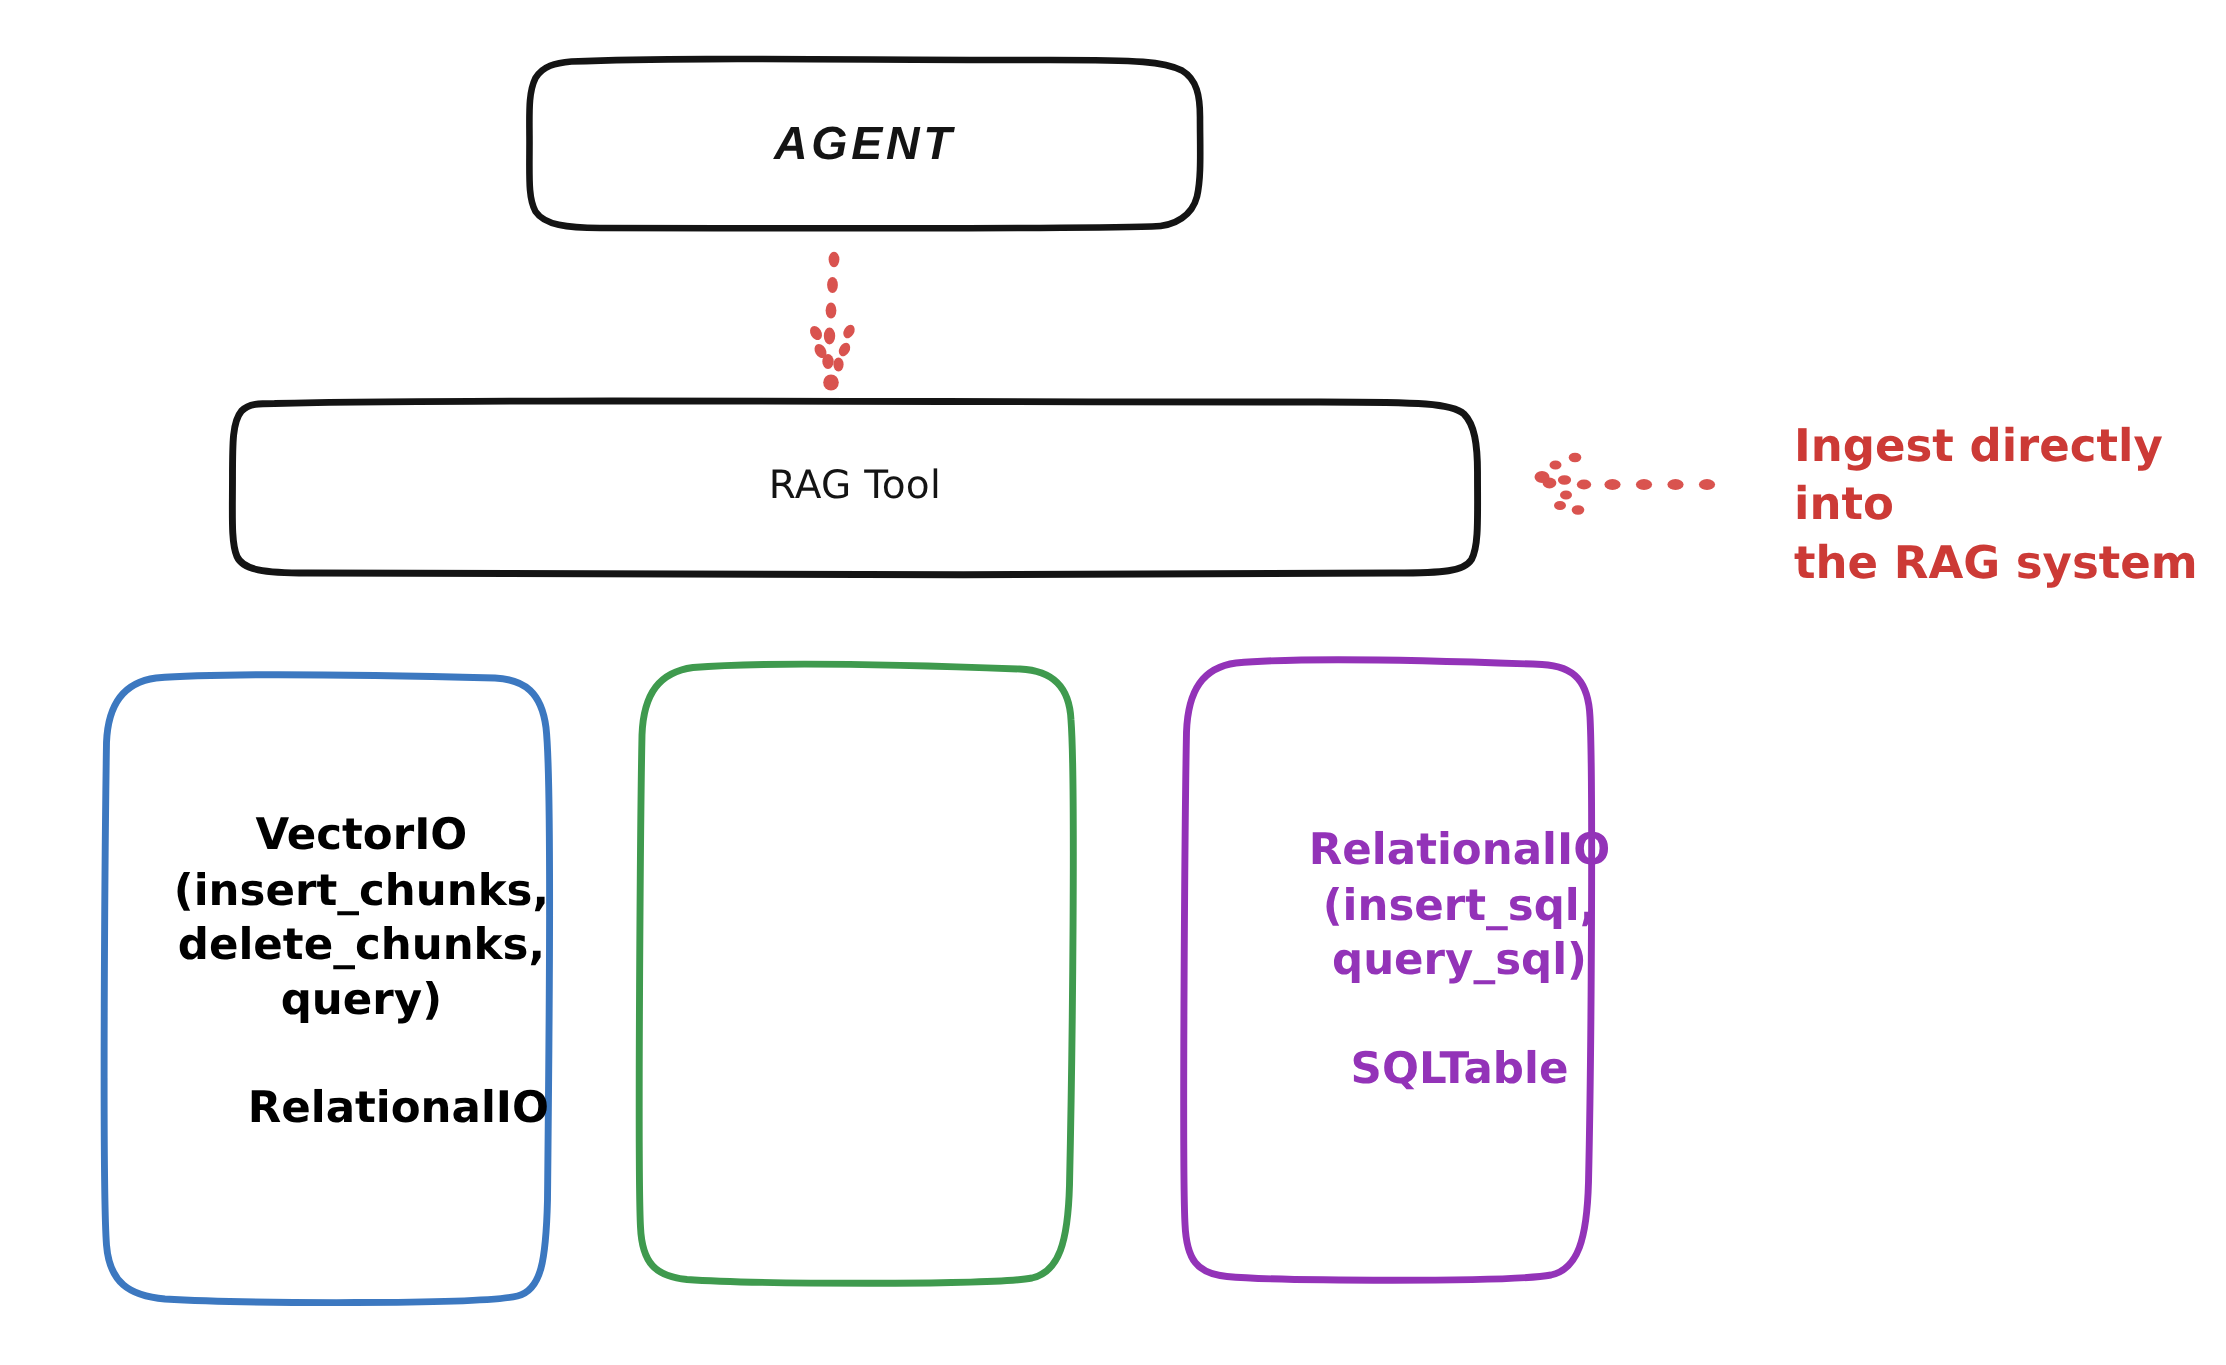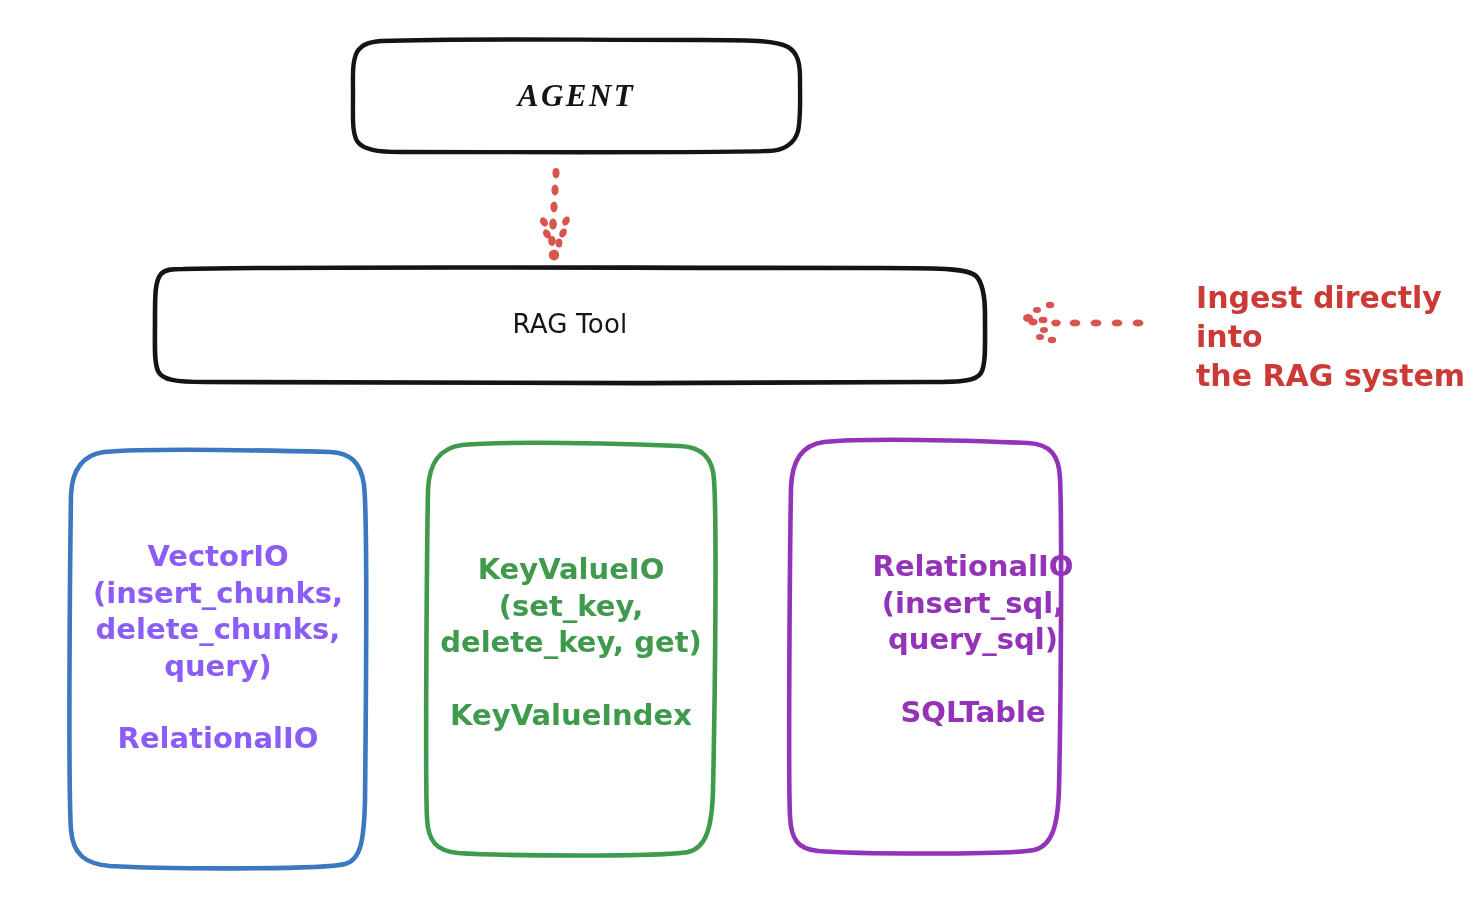--- a/index.html
+++ b/index.html
@@ -41,21 +41,21 @@
     justify-content: center;
     text-align: center;
     white-space: pre;
     line-height: 1.22;
     letter-spacing: 0.2px;
   }
 
   #agent-text {
     left: 353px; top: 40px;
     width: 447px; height: 112px;
-    font-family: Liberation Serif, serif;
+    font-family: Liberation Sans, sans-serif;
     font-size: 31px;
     font-style: italic;
     font-weight: 700;
     letter-spacing: 2.5px;
     color: #141414;
     text-align: right;
   }
 
   #ragtool-text {
     left: 155px; top: 268px;
@@ -79,21 +79,22 @@
     line-height: 1.26;
   }
   .leaf-text .api { white-space: pre-line; }
   .leaf-text .idx { margin-top: 36px; }
 
   #vectorio-text {
     left: 70px; top: 450px;
     width: 296px; height: 418px;
     padding-top: 88px;
     box-sizing: border-box;
-    color: #8b5cf6;
+    color: #000000;
+    align-items: flex-end;
   }
   #keyvalueio-text {
     left: 427px; top: 443px;
     width: 288px; height: 412px;
     padding-top: 108px;
     box-sizing: border-box;
     color: #3f9a4e;
   }
   #relationalio-text {
     left: 838px; top: 440px;
@@ -229,26 +230,20 @@
   <div class="node-label" id="ragtool-text">RAG Tool</div>
 
   <div class="leaf-text" id="vectorio-text">
     <div class="api">VectorIO
 (insert_chunks,
 delete_chunks,
 query)</div>
     <div class="idx">RelationalIO</div>
   </div>
 
-  <div class="leaf-text" id="keyvalueio-text">
-    <div class="api">KeyValueIO
-(set_key,
-delete_key, get)</div>
-    <div class="idx">KeyValueIndex</div>
-  </div>
 
   <div class="leaf-text" id="relationalio-text">
     <div class="api">RelationalIO
 (insert_sql,
 query_sql)</div>
     <div class="idx">SQLTable</div>
   </div>
 
   <div id="annotation-text">Ingest directly into
 the RAG system</div>

